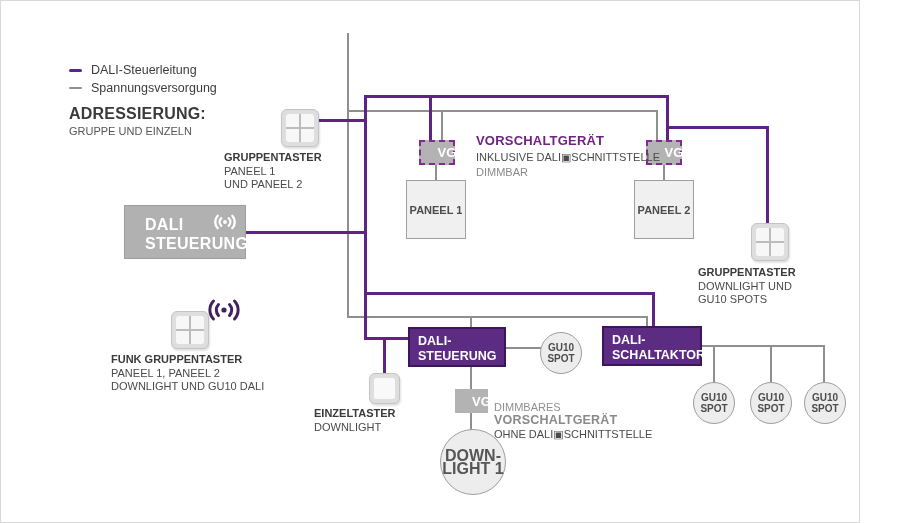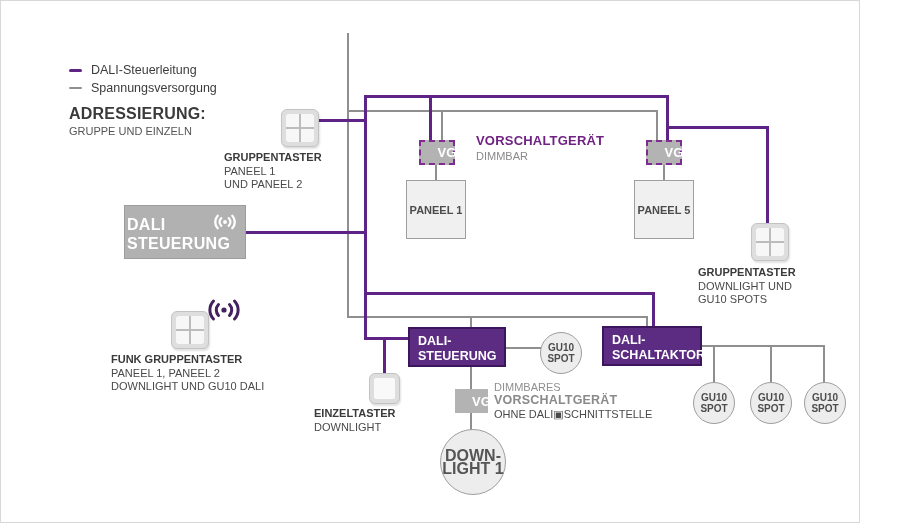--- a/index.html
+++ b/index.html
@@ -25,21 +25,21 @@
     box-shadow:1px 2px 2px rgba(0,0,0,.12);padding:4px;box-sizing:border-box;}
   .btn4 .panes{display:grid;width:100%;height:100%;grid-template-columns:1fr 1fr;
     grid-template-rows:1fr 1fr;gap:2px;background:#bcbcbc;border-radius:2px;overflow:hidden;}
   .btn4 .panes i{background:#f7f7f7;}
   .btn1{position:absolute;background:#dedede;border:1px solid #c3c3c3;border-radius:6px;
     box-shadow:1px 2px 2px rgba(0,0,0,.12);padding:4px;box-sizing:border-box;}
   .btn1 .face{width:100%;height:100%;background:#f9f9f9;border-radius:2px;}
   
   .steuerung{position:absolute;left:123px;top:204px;width:122px;height:54px;background:#b1b1b1;
     border:1px solid #9c9c9c;box-sizing:border-box;color:#fff;font-weight:bold;
-    font-size:16px;line-height:19px;padding:9px 0 0 2px;letter-spacing:.3px;}
+    font-size:16px;line-height:19px;padding:9px 0 0 20px;letter-spacing:.3px;}
   .steuerung .wifi{position:absolute;right:8px;top:7px;color:#fff;}
   .paneel{position:absolute;width:60px;height:59px;background:#f0f0f0;border:1px solid #9e9e9e;
     box-sizing:border-box;display:flex;align-items:center;justify-content:center;
     font-size:11px;font-weight:bold;color:#4c4c4c;}
   .vg{position:absolute;width:34px;height:23px;background:#b3b3b3;display:flex;align-items:center;
     justify-content:center;color:#fff;font-weight:bold;font-size:13px;box-sizing:border-box;padding-left:20px;}
   .vg.dashed{border:2px dashed #7c2d8d;width:36px;height:25px;}
   .aktor{position:absolute;background:#5b2c82;border:2px solid #3c155c;box-sizing:border-box;
     color:#fff;font-weight:bold;font-size:12.5px;line-height:15px;padding:5px 0 0 8px;}
   .circle{position:absolute;background:#ededed;border:1.5px solid #9e9e9e;border-radius:50%;
@@ -47,21 +47,21 @@
     justify-content:center;font-weight:bold;color:#4c4c4c;}
   .circle.spot{width:42px;height:42px;font-size:10px;line-height:11px;}
   .circle.dl{width:66px;height:66px;font-size:16px;line-height:13px;color:#555;}
   
   .lbl{position:absolute;text-align:left;font-size:11px;line-height:13.5px;color:#4a4a4a;}
   .lbl .t{font-weight:bold;color:#3a3a3a;font-size:11px;}
   .info{position:absolute;text-align:left;}
   .info .title{font-size:13px;font-weight:bold;color:#702283;letter-spacing:.2px;}
   .info .l2{font-size:11px;color:#4a4a4a;margin-top:3px;}
   .info .l3{font-size:11px;color:#8a8a8a;margin-top:2px;}
-  .info2{position:absolute;text-align:left;}
+  .info2{position:absolute;text-align:left;margin-top:20px;}
   .info2 .l1{font-size:11px;color:#8f8f8f;}
   .info2 .title{font-size:12.5px;font-weight:bold;color:#8a8a8a;letter-spacing:.2px;}
   .info2 .l3{font-size:11px;color:#4a4a4a;margin-top:1px;}
   .wifi svg{display:block;}
   .wifi.funk{position:absolute;left:206px;top:296px;color:#45205f;}
 </style>
 </head>
 <body>
 
 <div class="canvas">
@@ -191,21 +191,21 @@
     <span>VG</span>
   </div>
   <div class="vg" style="left:454px;top:388px;width:33px;height:24px;">
     <span>VG</span>
   </div>
 
   <div class="paneel" style="left:405px;top:179px;">
     <span>PANEEL 1</span>
   </div>
   <div class="paneel" style="left:633px;top:179px;">
-    <span>PANEEL 5</span>
+    <span>PANEEL 2</span>
   </div>
 
   <div class="aktor" style="left:407px;top:326px;width:98px;height:40px;">
     <div>DALI-</div>
     <div>STEUERUNG</div>
   </div>
   <div class="aktor" style="left:601px;top:325px;width:100px;height:40px;">
     <div>DALI-</div>
     <div>SCHALTAKTOR</div>
   </div>
@@ -226,20 +226,21 @@
     <span>GU10</span>
     <span>SPOT</span>
   </div>
   <div class="circle dl" style="left:439px;top:428px;">
     <span>DOWN-</span>
     <span>LIGHT 1</span>
   </div>
 
   <div class="info" style="left:475px;top:132px;">
     <div class="title">VORSCHALTGERÄT</div>
+    <div class="l2">INKLUSIVE DALI▣SCHNITTSTELLE</div>
     <div class="l3">DIMMBAR</div>
   </div>
   <div class="info2" style="left:493px;top:380px;">
     <div class="l1">DIMMBARES</div>
     <div class="title">VORSCHALTGERÄT</div>
     <div class="l3">OHNE DALI▣SCHNITTSTELLE</div>
   </div>
 
 </div>
 

